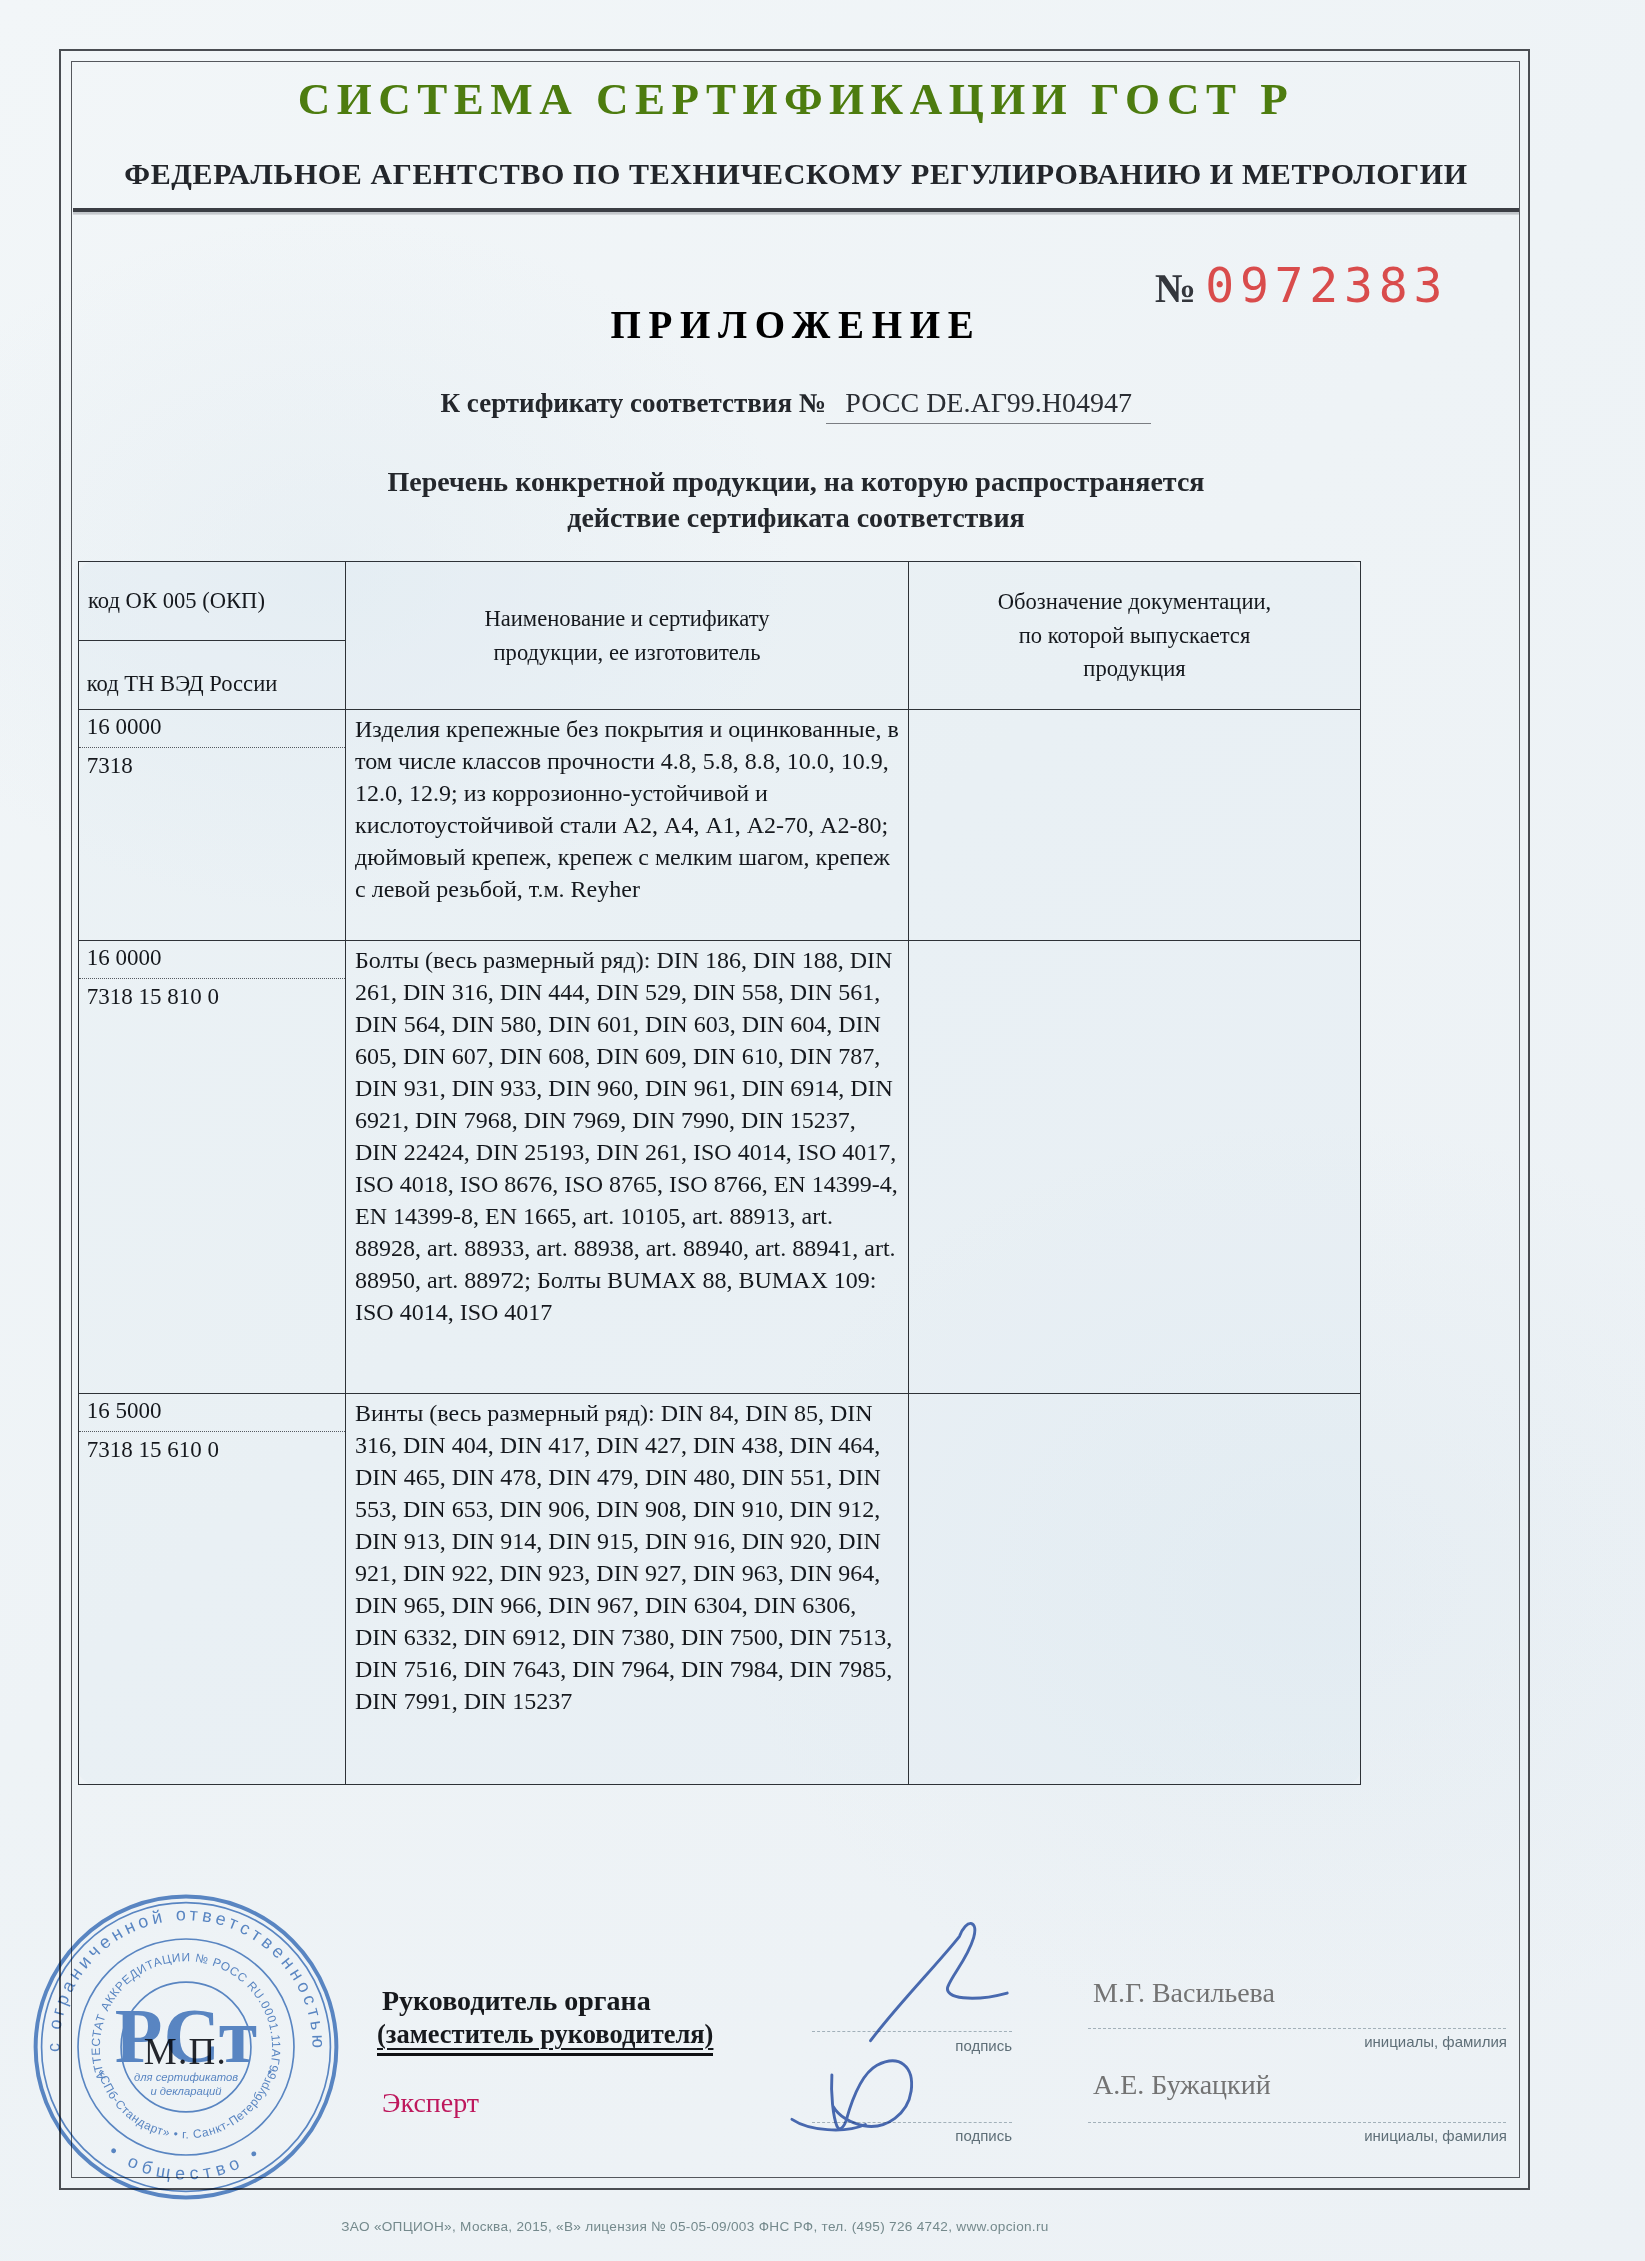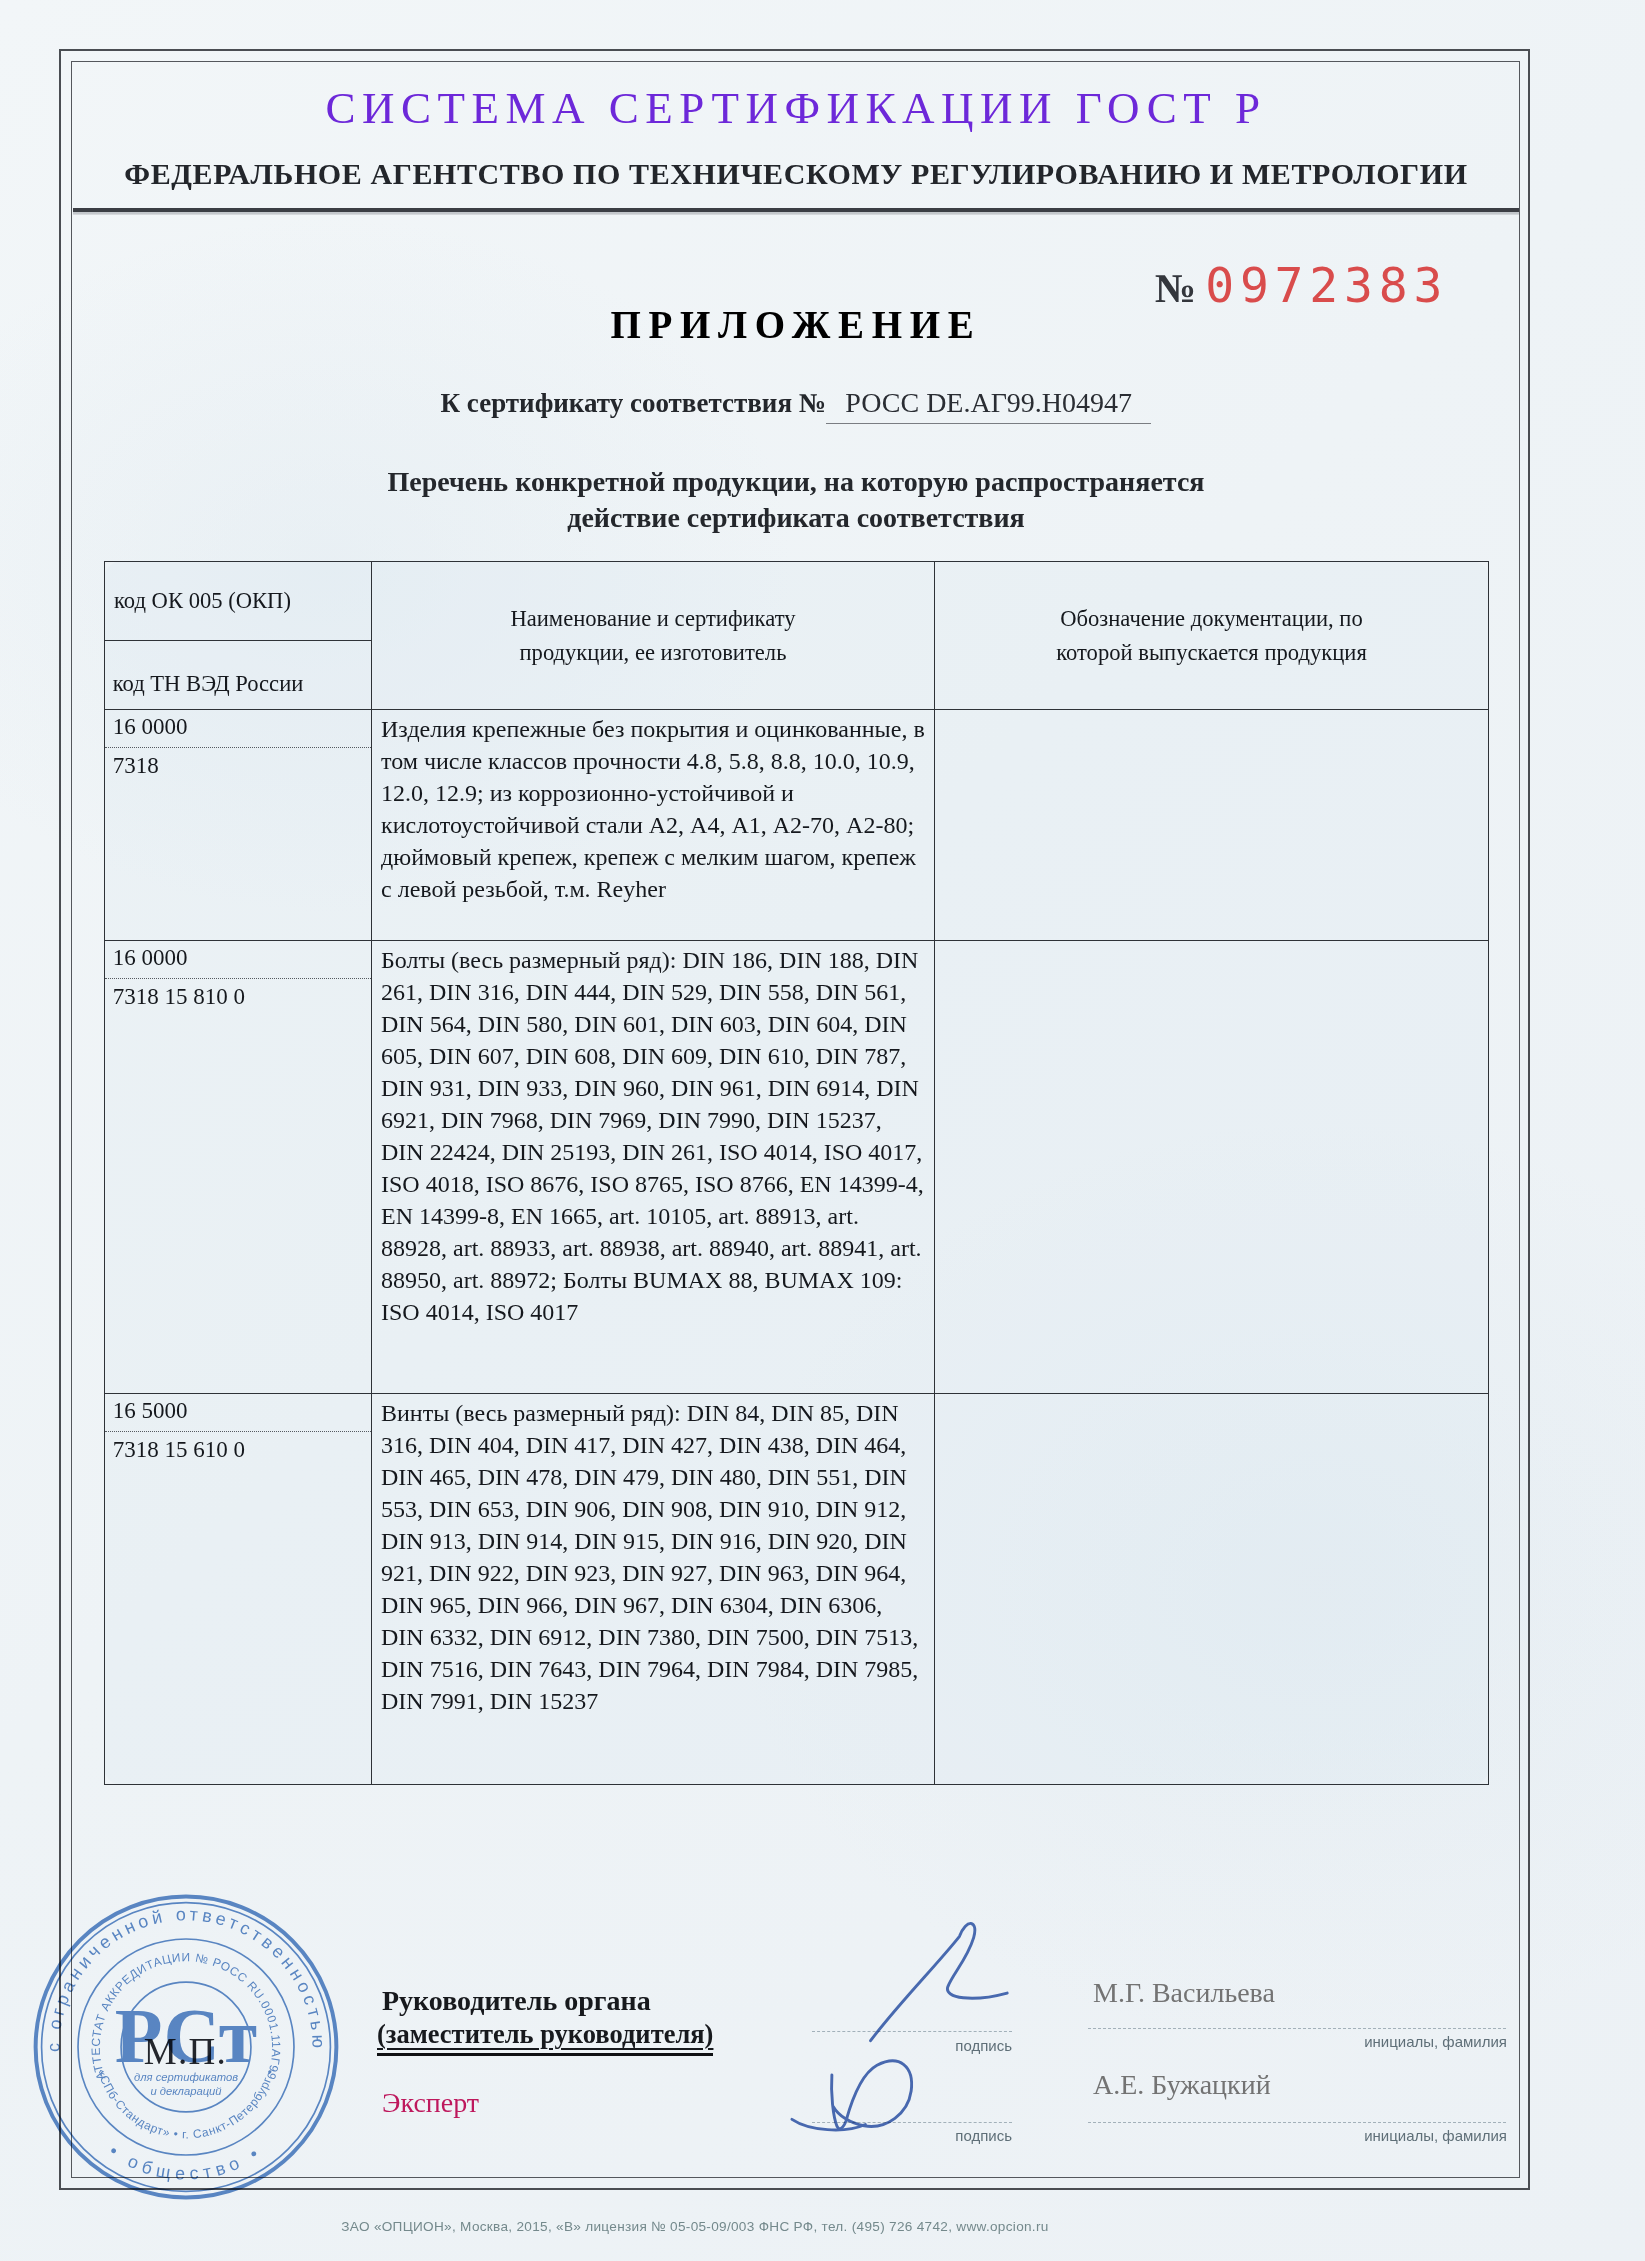--- a/index.html
+++ b/index.html
@@ -20,21 +20,21 @@
       radial-gradient(903px 710px at 80% 70%, rgba(205,222,233,0.22), transparent 65%);
   }
 
   .frame-outer{ position:absolute; left:59px; top:49px; width:1471px; height:2141px;
     border:2.6px solid #4a4d52; z-index:1;}
   .frame-inner{ position:absolute; left:71px; top:61px; width:1449px; height:2117px;
     border:1.9px solid #54575c; z-index:1;}
 
   .t-center{ position:absolute; left:73px; width:1446px; text-align:center; z-index:2;}
 
-  .system-title{ top:82px; font-size:45px; font-weight:normal; letter-spacing:6.5px; color:#6d28d9;}
+  .system-title{ top:73px; font-size:45px; font-weight:bold; letter-spacing:6.5px; color:#4d7c0f;}
   .agency-title{ top:157px; font-size:30px; font-weight:bold; letter-spacing:0.6px; color:#23262b;}
   .header-rule{ position:absolute; left:73px; top:208px; width:1446px; height:3.9px;
     background:#3b3e44; z-index:2; box-shadow:0 2.6px 0 rgba(60,64,70,0.25);}
 
   .doc-number{ position:absolute; left:1155px; top:257px; z-index:2; display:flex;
     align-items:baseline; gap:9px;}
   .doc-number .no-sign{ font-size:41px; font-weight:bold; color:#33363c;}
   .doc-number .no-value{ font-family:"DejaVu Sans Mono", monospace; font-size:48px;
     color:#d94c4c; letter-spacing:5.8px; font-weight:normal;}
 
@@ -43,21 +43,21 @@
   .cert-line{ position:absolute; left:73px; top:387px; width:1446px; z-index:2;
     display:flex; justify-content:center; align-items:baseline; }
   .cert-line .lbl{ font-size:27px; font-weight:bold; color:#24272c;}
   .cert-line .val{ font-size:28px; color:#2a2d33; padding:0 19.4px 3.9px 19.4px;
     border-bottom:1.9px solid #7a7d82;}
 
   .subtitle1{ top:466px; font-size:28px; font-weight:bold; color:#24272c;}
   .subtitle2{ top:502px; font-size:28px; font-weight:bold; color:#24272c;}
 
   
-  table.products{ position:absolute; left:104px; top:561px; width:1385px; z-index:2;
+  table.products{ position:absolute; left:78px; top:561px; width:1283px; z-index:2;
     border-collapse:collapse; table-layout:fixed;
     background:rgba(213,228,240,0.20);border-radius:18px;}
   .products th, .products td{ border:1.9px solid #2e3237; vertical-align:top;
     font-weight:normal; color:#15181d;}
   .products .c1{ width:267px;}
   .products .c2{ width:563px;}
   .products thead tr{ height:148px;}
   .products thead .c1{ padding:0;}
   .col1-head-top{ height:79px; display:flex; align-items:center;
     padding-left:9px; font-size:22.6px; border-bottom:1.9px solid #2e3237;}

